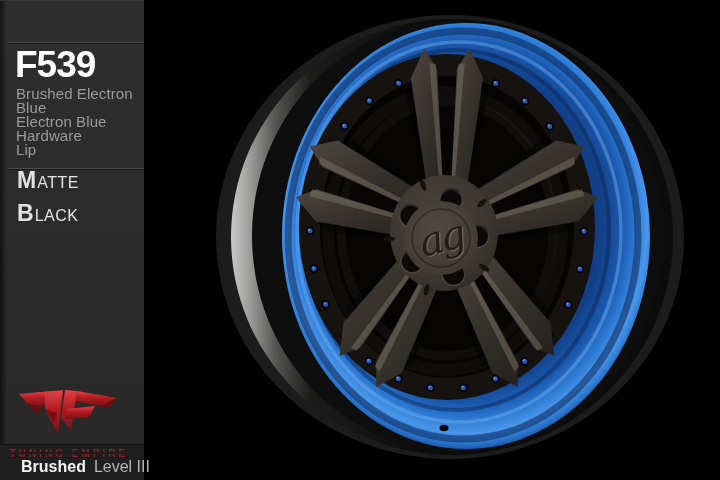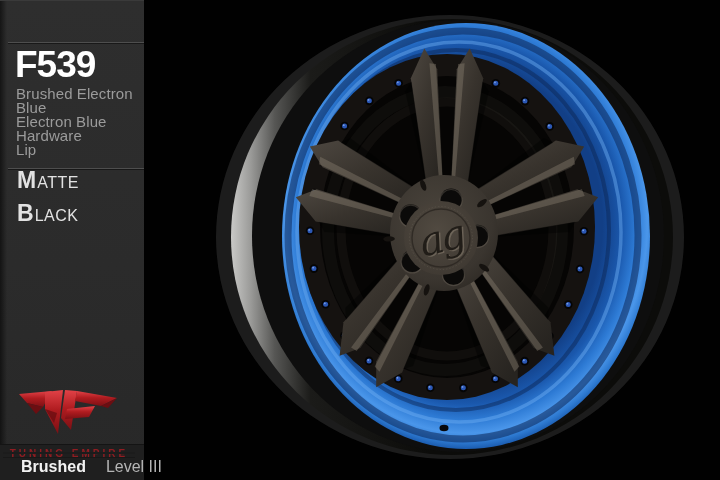--- a/index.html
+++ b/index.html
@@ -29,21 +29,21 @@
   .brand-logo{position:absolute;left:16px;top:387px;width:104px;height:50px;}
 
   .footer{position:absolute;left:0;right:0;top:443px;height:37px;background:#1f1f1f;
           border-top:1px solid #141414;}
   .brand-name{position:absolute;left:3px;top:3px;width:132px;text-align:center;
           color:#8f1d22;font-size:10px;font-weight:bold;letter-spacing:3px;}
   .stripe{position:absolute;left:3px;width:132px;height:2px;background:#1c1c1c;}
   .stripe-a{top:7px;} .stripe-b{top:12px;height:1px;background:#181818;}
   .tier{position:absolute;left:21px;top:13px;white-space:nowrap;}
   .tier-bold{color:#f2f2f2;font-weight:bold;font-size:16px;}
-  .tier-rest{color:#b5b5b5;font-weight:normal;font-size:16px;margin-left:20px;}
+  .tier-rest{color:#b5b5b5;font-weight:normal;font-size:16px;margin-left:8px;}
 </style>
 </head>
 <body>
 
 <div class="stage">
 
   <svg class="wheel-svg" width="720" height="480" viewBox="0 0 720 480">
     <defs>
       <linearGradient id="gSilver" x1="0" y1="0.5" x2="0.45" y2="0.5">
         <stop offset="0" stop-color="#c9c9c7"></stop>

